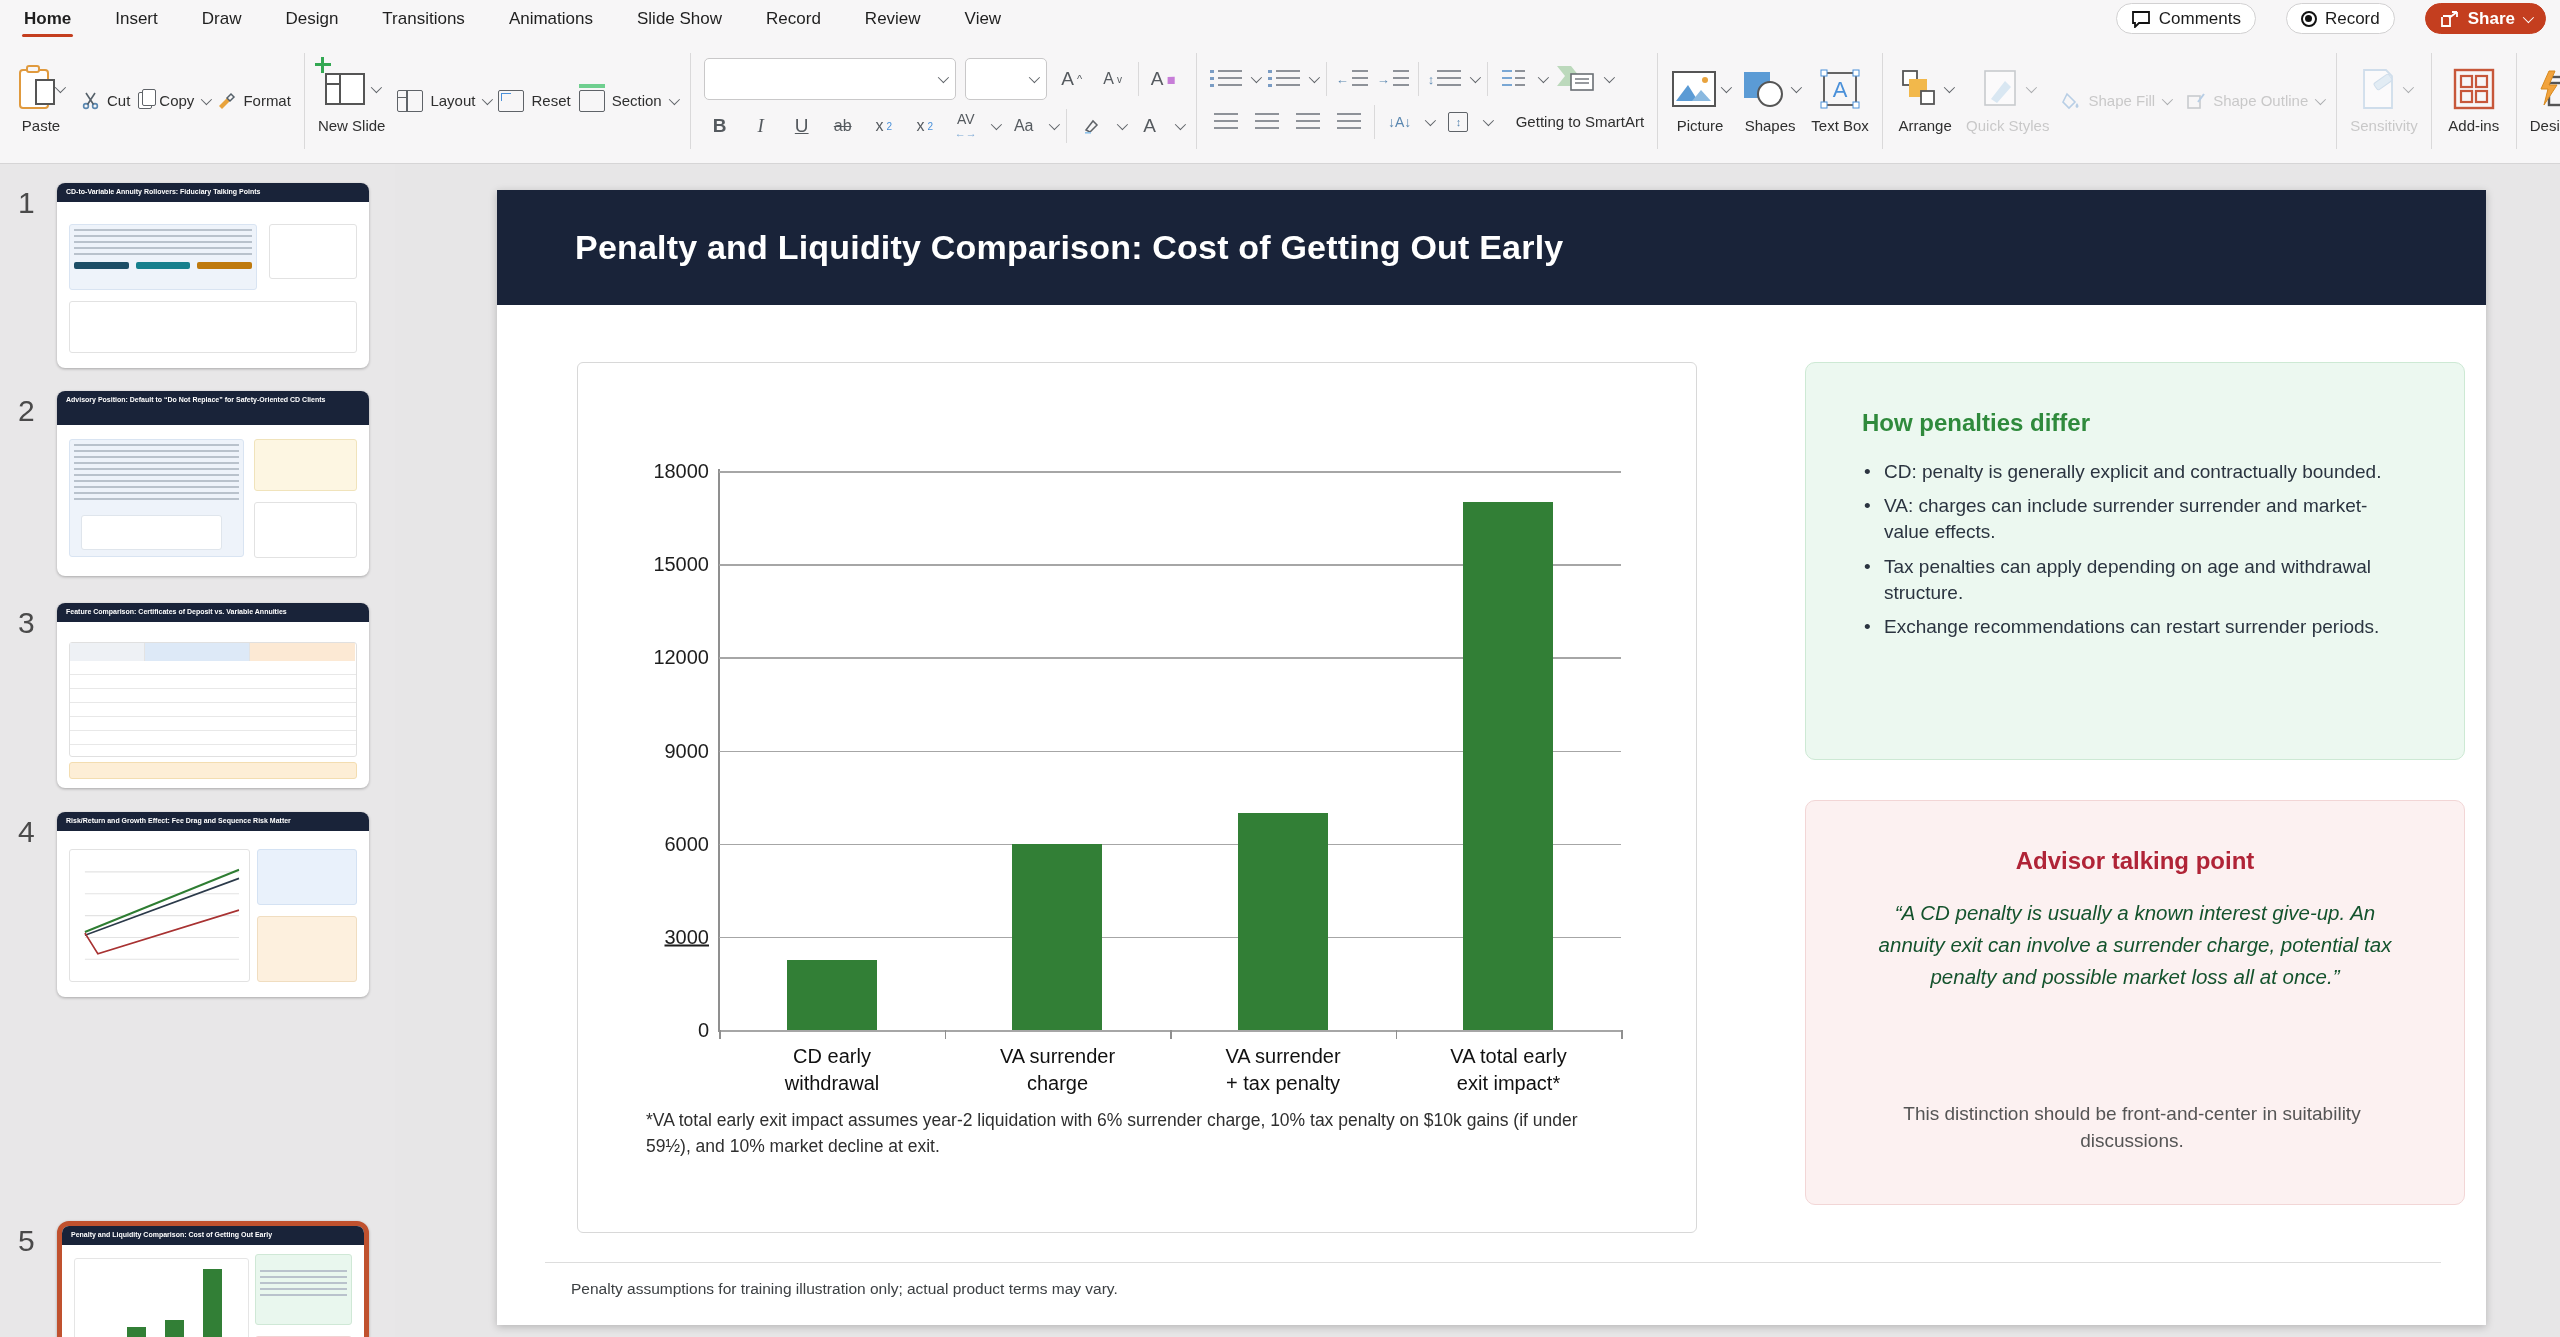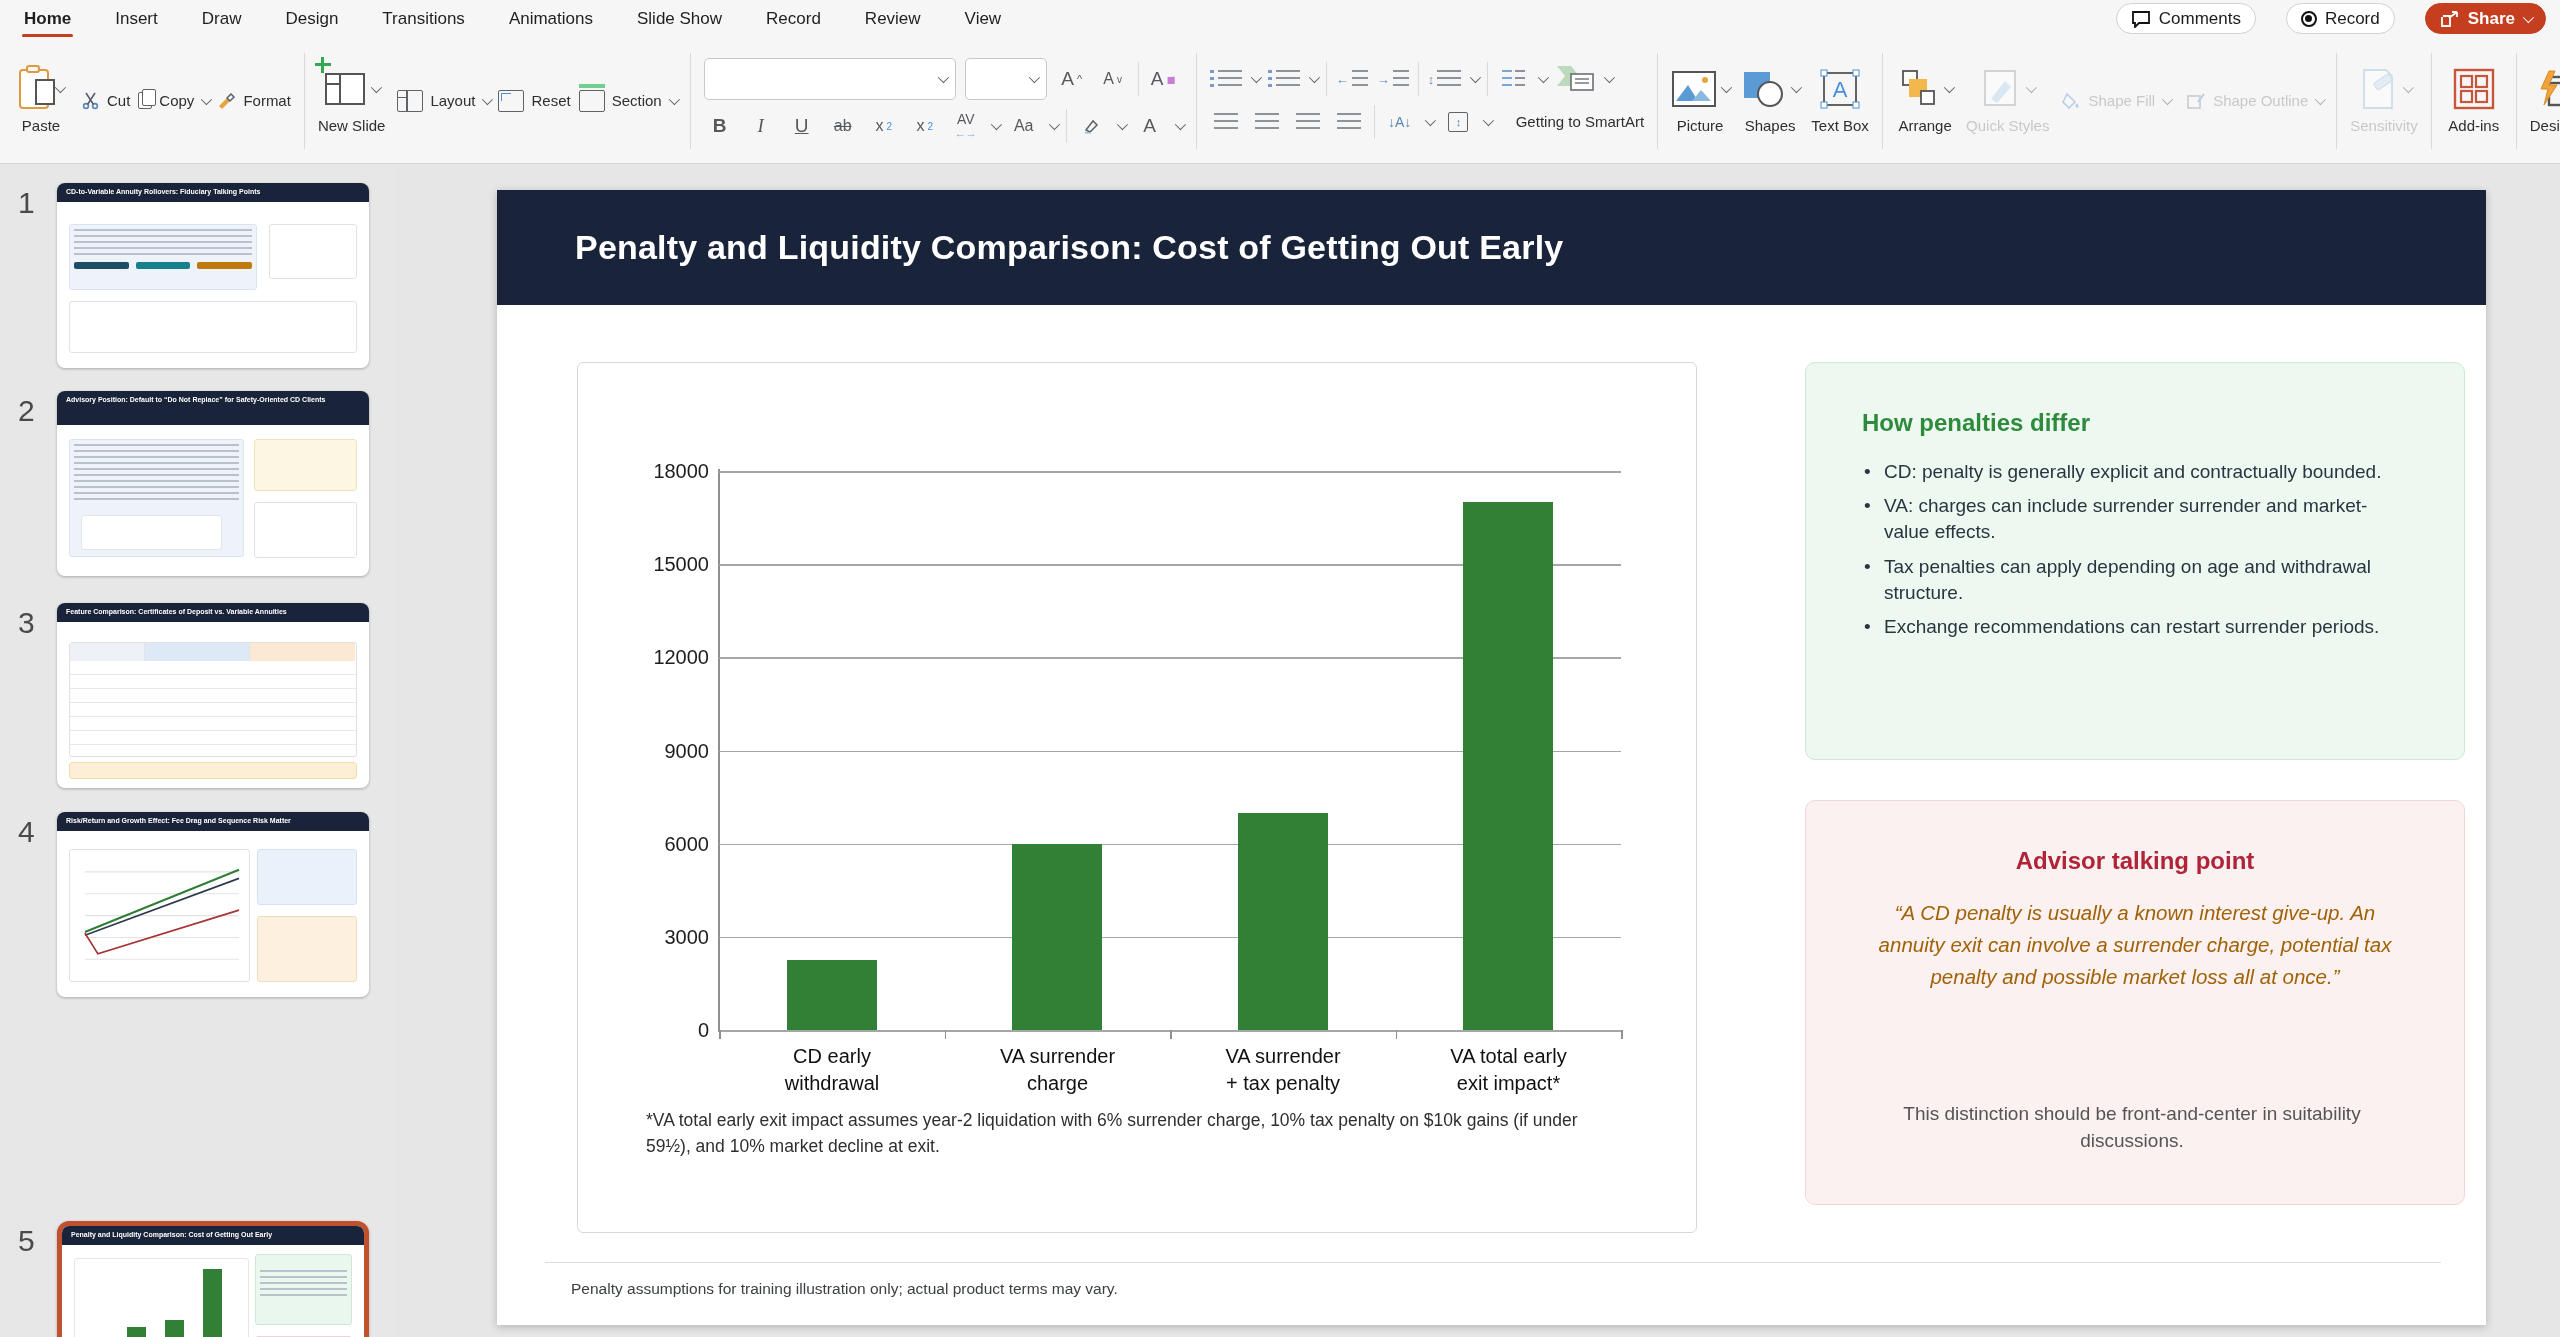--- a/index.html
+++ b/index.html
@@ -86,21 +86,21 @@
   .infobox { position:absolute; left:1308px; width:660px; border-radius:10px; padding:46px 56px; }
   .infobox.green { top:172px; height:398px; background:#ecf8f0; border:1px solid #cde9d4; }
   .infobox.pink { top:610px; height:405px; background:#fcf1f1; border:1px solid #f2d6d6;text-align:center; }
   .infobox h3 { font-size:24px; margin-bottom:22px; }
   .infobox.green h3 { color:var(--green-h); }
   .infobox.pink h3 { color:var(--red-h); }
   .infobox ul { list-style:none; }
   .infobox li { font-size:19px; color:#2b3440; line-height:1.38; margin-bottom:8px;
     padding-left:22px; position:relative; }
   .infobox li::before { content:"•"; position:absolute; left:2px; }
-  .quote { font-size:20.5px; font-style:italic; color:#a16207; line-height:1.55; }
+  .quote { font-size:20.5px; font-style:italic; color:#14532d; line-height:1.55; }
   .advisor-note { position:absolute; left:56px; top:300px; width:540px; font-size:19px;
     color:#555; line-height:1.4; }
 
   .slide-divider { position:absolute; left:48px; top:1072px; width:1896px; height:1px; background:#ddd; }
   .slide-footer { position:absolute; left:74px; top:1090px; font-size:15.5px; color:#3c4043; }
 
   svg { display:block; }
 </style>
 </head>
 <body>
@@ -570,21 +570,21 @@
           <div class="ylab" style="top: 0px;">18000</div>
           <div class="gridline" style="top: 93.1667px;"></div>
           <div class="ylab" style="top: 93.1667px;">15000</div>
           <div class="gridline" style="top: 186.333px;"></div>
           <div class="ylab" style="top: 186.333px;">12000</div>
           <div class="gridline" style="top: 279.5px;"></div>
           <div class="ylab" style="top: 279.5px;">9000</div>
           <div class="gridline" style="top: 372.667px;"></div>
           <div class="ylab" style="top: 372.667px;">6000</div>
           <div class="gridline" style="top: 465.833px;"></div>
-          <div class="ylab" style="top: 465.833px;">3000</div>
+          <div class="ylab" style="top: 465.833px; text-decoration: underline;">3000</div>
           <div class="gridline" style="top: 559px;"></div>
           <div class="ylab" style="top: 559px;">0</div>
           <div class="bar" style="left: 67.75px; height: 69.875px; background: rgb(50, 127, 54);"></div>
           <div class="bar" style="left: 293.25px; height: 186.333px; background: rgb(50, 127, 54);"></div>
           <div class="bar" style="left: 518.75px; height: 217.389px; background: rgb(50, 127, 54);"></div>
           <div class="bar" style="left: 744.25px; height: 527.944px; background: rgb(50, 127, 54);"></div>
           <div class="xlab" style="left: 0px;">CD early
 withdrawal</div>
           <div class="xlab" style="left: 225.5px;">VA surrender
 charge</div>

